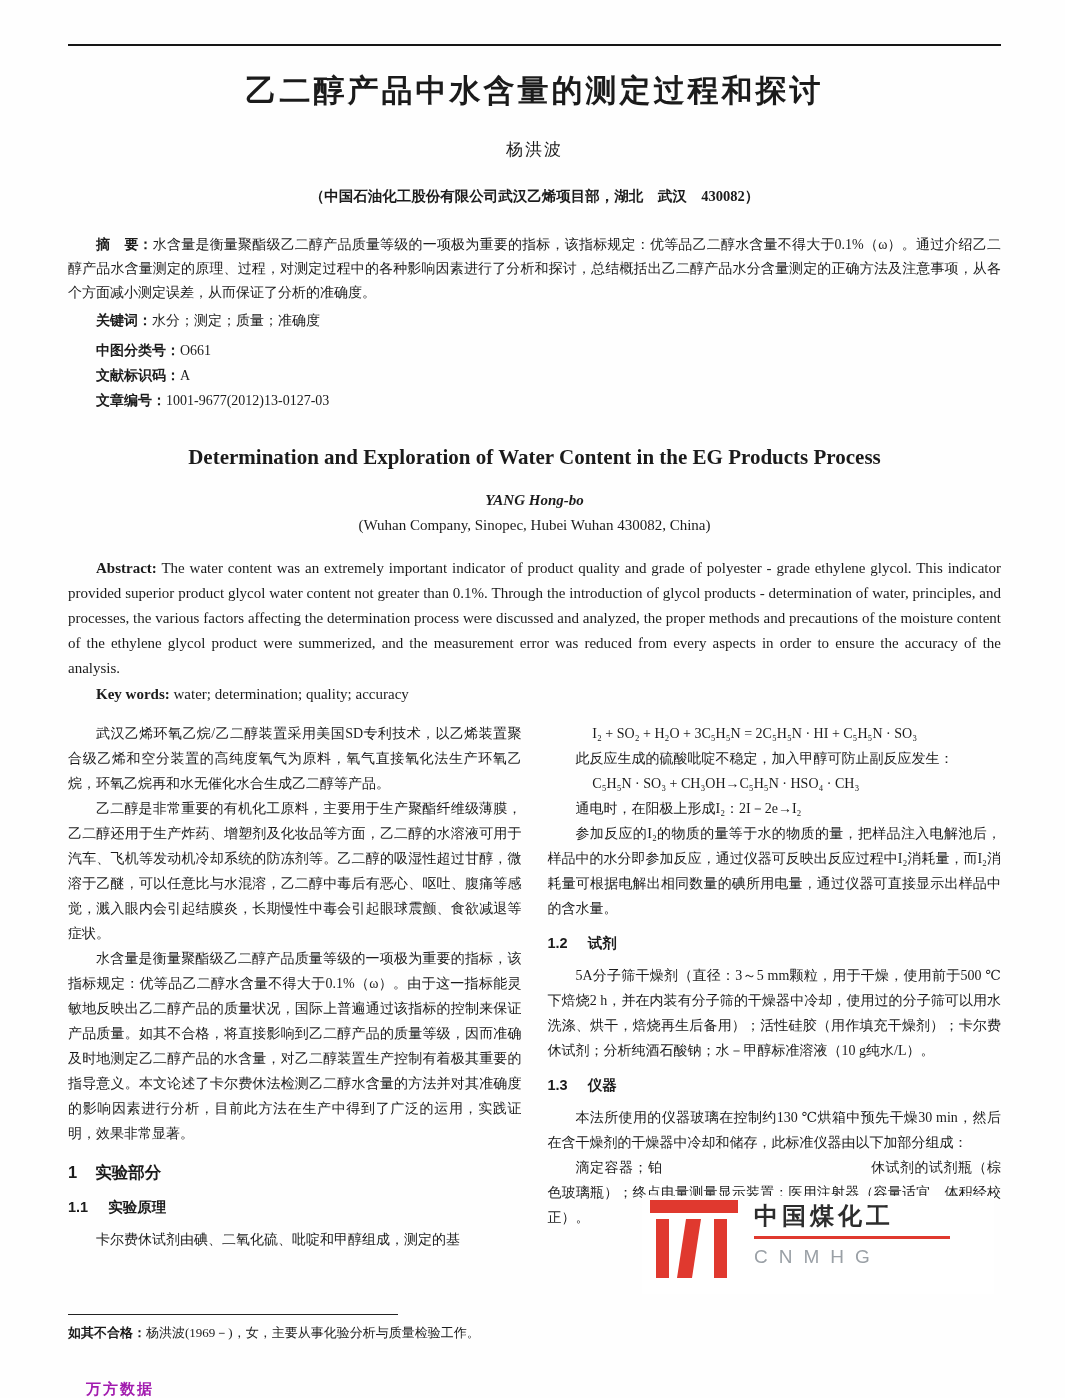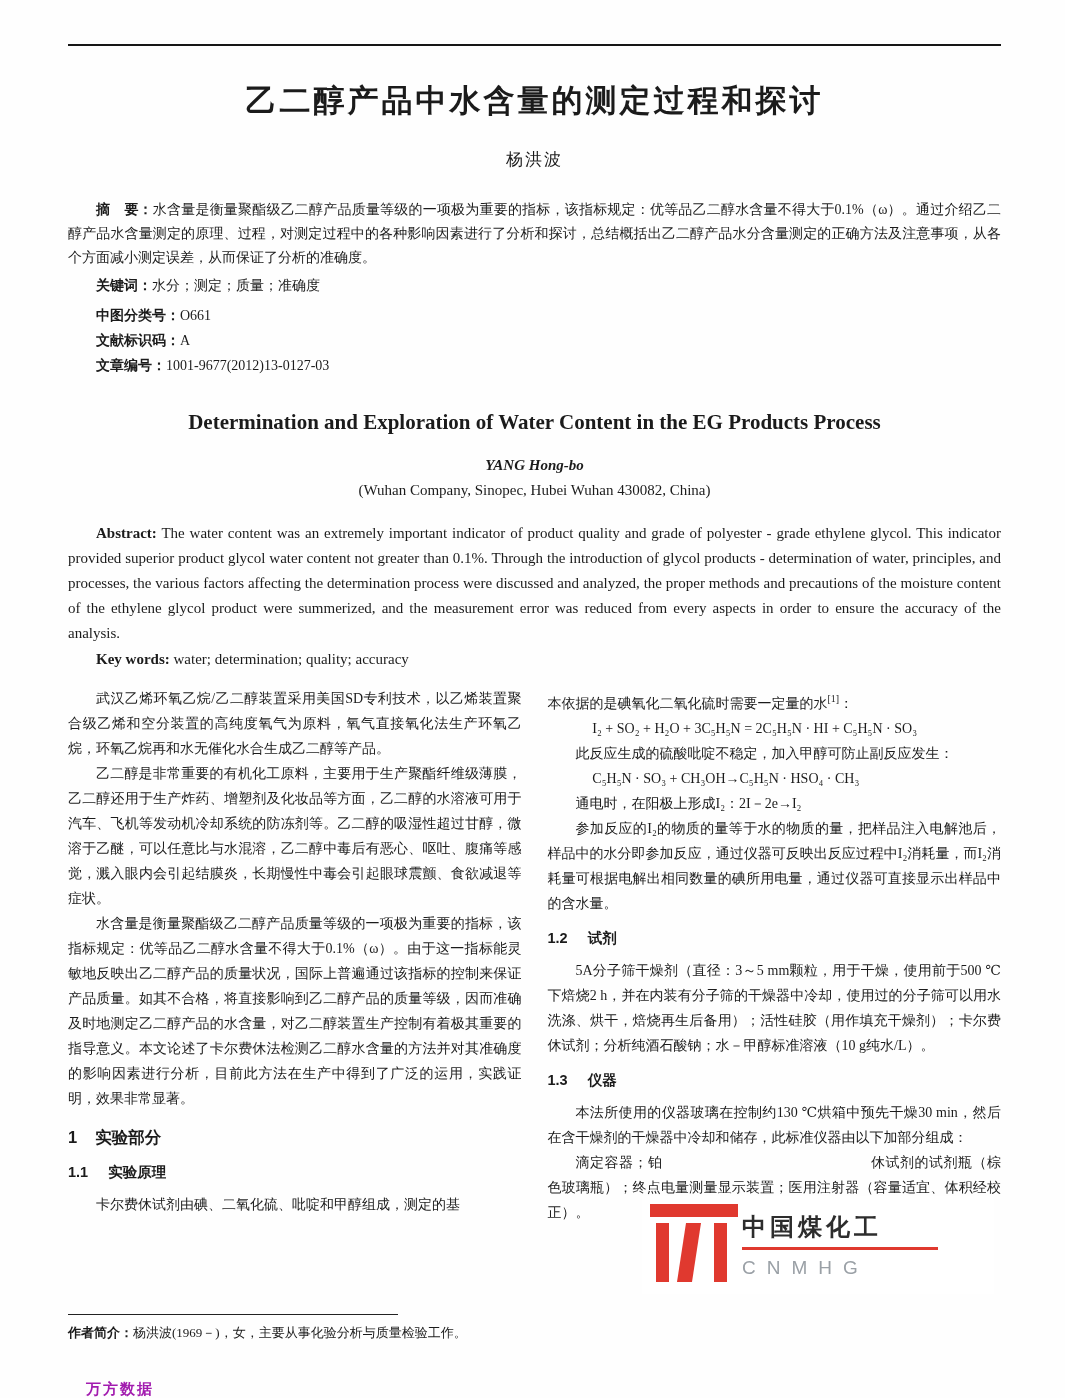--- a/index.html
+++ b/index.html
@@ -19,21 +19,21 @@
   
   .journal-header { display:flex; justify-content:space-between; align-items:center; font-size:14.5px; line-height:23px; }
   .jh-left { width:180px; }
   .jh-right { width:180px; text-align:left; padding-left:58px; }
   .jh-center { text-align:center; flex:1; }
   .jh-name-cn { font-size:19px; letter-spacing:14px; text-indent:14px; font-weight:500; }
   .jh-name-en { font-size:13.5px; margin-top:2px; }
   .header-rule { border-top:2.5px solid #161616; margin-top:10px; }
 
   
-  .title-cn { text-align:center; font-size:31px; font-weight:700; letter-spacing:3px; margin-top:34px; }
+  .title-cn { text-align:center; font-size:31px; font-weight:700; letter-spacing:3px; margin-top:24px; }
   .author-cn { text-align:center; font-size:17px; margin-top:26px; letter-spacing:2px; }
   .affiliation-cn { text-align:center; font-size:14.5px; margin-top:26px; font-weight:700; }
 
   .abstract-cn { margin-top:26px; font-size:14px; line-height:24px; text-align:justify; text-indent:28px; }
   .keywords-cn { font-size:14px; line-height:24px; text-indent:28px; margin-top:3px; }
   .classification { display:flex; font-size:14px; line-height:24px; padding-left:28px; margin-top:5px;flex-direction:column; }
   .cls-item { margin-right:88px; white-space:nowrap; }
   .cls-item:last-child { margin-right:0; }
   .bold { font-weight:700; }
 
@@ -50,40 +50,41 @@
   .col p.formula { text-indent:3.2em; text-align:left; }
   .sec1 { font-size:16.5px; font-weight:700; margin:14px 0 10px; }
   .sec1 .num { margin-right:18px; }
   .sec2 { font-size:14.5px; font-weight:700; margin:10px 0 7px; }
   .sec2 .num { margin-right:20px; }
   .sup { vertical-align:super; font-size:10px; }
   .gap-spacer { display:inline-block; width:208px; height:1px; }
 
   
   .watermark { position:absolute; left:642px; top:1196px; width:352px; height:98px;
-    background:#ffffff; display:flex; align-items:center; gap:2px; padding:4px 6px; z-index:5; }
+    background:#ffffff; display:flex; align-items:flex-start; gap:14px; padding:4px 6px; z-index:5; }
   .wm-text { flex:1; }
   .wm-title { font-size:24px; font-weight:700; color:#2d2d2d; letter-spacing:4px; }
   .wm-underline { height:3px; background:#e0392f; width:196px; margin:4px 0 7px; }
   .wm-sub { font-size:19px; color:#9aa0a6; letter-spacing:11px; }
 
   
   .footnote-rule { position:absolute; left:68px; top:1314px; width:330px; border-top:1.5px solid #222; }
   .bio { position:absolute; left:68px; top:1324px; font-size:13px; }
   .provider { position:absolute; left:86px; top:1380px; font-size:15px; color:#a21caf; letter-spacing:2px; font-weight:600; }
 </style>
 </head>
 <body>
 
 <div class="page">
 
   <div class="header-rule"></div>
 
   <h1 class="title-cn">乙二醇产品中水含量的测定过程和探讨</h1>
   <div class="author-cn">杨洪波</div>
+  <div class="affiliation-cn">（中国石油化工股份有限公司武汉乙烯项目部，湖北　武汉　430082）</div>
 
   <p class="abstract-cn">
     <span class="bold hei">摘　要：</span><span>水含量是衡量聚酯级乙二醇产品质量等级的一项极为重要的指标，该指标规定：优等品乙二醇水含量不得大于0.1%（ω）。通过介绍乙二醇产品水含量测定的原理、过程，对测定过程中的各种影响因素进行了分析和探讨，总结概括出乙二醇产品水分含量测定的正确方法及注意事项，从各个方面减小测定误差，从而保证了分析的准确度。</span>
   </p>
   <p class="keywords-cn">
     <span class="bold hei">关键词：</span><span>水分；测定；质量；准确度</span>
   </p>
   <div class="classification">
     <span class="cls-item"><span class="bold hei">中图分类号：</span><span>O661</span></span>
     <span class="cls-item"><span class="bold hei">文献标识码：</span><span>A</span></span>
@@ -111,23 +112,20 @@
       <h3 class="sec1 hei">
         <span class="num">1</span><span>实验部分</span>
       </h3>
       <h4 class="sec2 hei">
         <span class="num">1.1</span><span>实验原理</span>
       </h4>
       <p>卡尔费休试剂由碘、二氧化硫、吡啶和甲醇组成，测定的基</p>
     </div>
 
     <div class="col">
-      <p style="text-indent:0;">
-        <span>本依据的是碘氧化二氧化硫时需要一定量的水</span><span class="sup">[1]</span><span>：</span>
-      </p>
       <p class="formula">I₂ + SO₂ + H₂O + 3C₅H₅N = 2C₅H₅N · HI + C₅H₅N · SO₃</p>
       <p>此反应生成的硫酸吡啶不稳定，加入甲醇可防止副反应发生：</p>
       <p class="formula">C₅H₅N · SO₃ + CH₃OH→C₅H₅N · HSO₄ · CH₃</p>
       <p>通电时，在阳极上形成I₂：2I－2e→I₂</p>
       <p>参加反应的I₂的物质的量等于水的物质的量，把样品注入电解池后，样品中的水分即参加反应，通过仪器可反映出反应过程中I₂消耗量，而I₂消耗量可根据电解出相同数量的碘所用电量，通过仪器可直接显示出样品中的含水量。</p>
       <h4 class="sec2 hei">
         <span class="num">1.2</span><span>试剂</span>
       </h4>
       <p>5A分子筛干燥剂（直径：3～5 mm颗粒，用于干燥，使用前于500 ℃下焙烧2 h，并在内装有分子筛的干燥器中冷却，使用过的分子筛可以用水洗涤、烘干，焙烧再生后备用）；活性硅胶（用作填充干燥剂）；卡尔费休试剂；分析纯酒石酸钠；水－甲醇标准溶液（10 g纯水/L）。</p>
       <h4 class="sec2 hei">
@@ -151,17 +149,17 @@
     </span>
     <span class="wm-text">
       <span class="wm-title hei">中国煤化工</span>
       <span class="wm-underline" style="display:block;"></span>
       <span class="wm-sub hei">CNMHG</span>
     </span>
   </div>
 
   <div class="footnote-rule"></div>
   <p class="bio">
-    <span class="bold hei">作者简介：</span><span>杨洪波(1969－)，女，主要从事化验分析与质量检验工作。</span>
+    <span class="bold hei">如其不合格：</span><span>杨洪波(1969－)，女，主要从事化验分析与质量检验工作。</span>
   </p>
   <div class="provider">万方数据</div>
 
 </div>
 
 </body></html>

